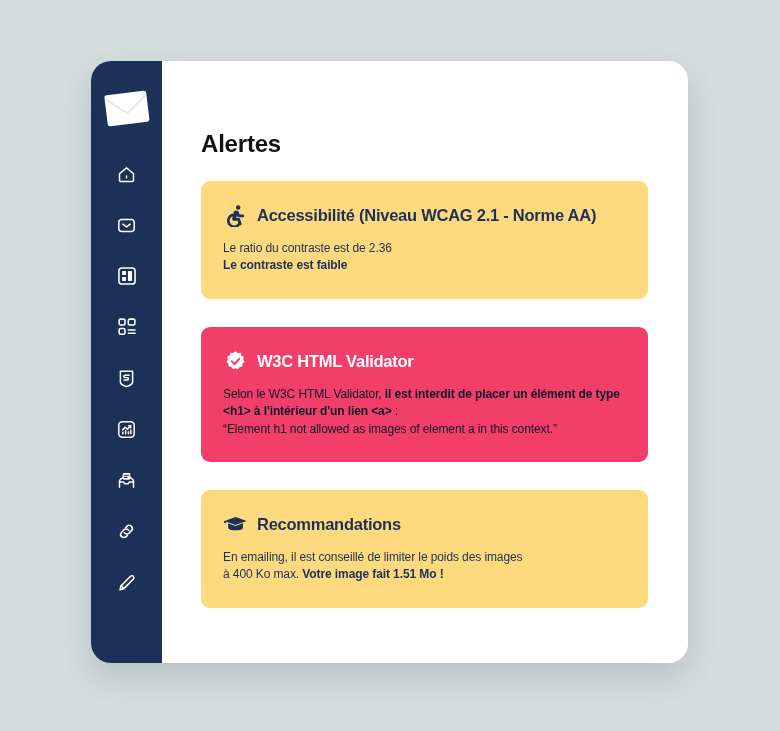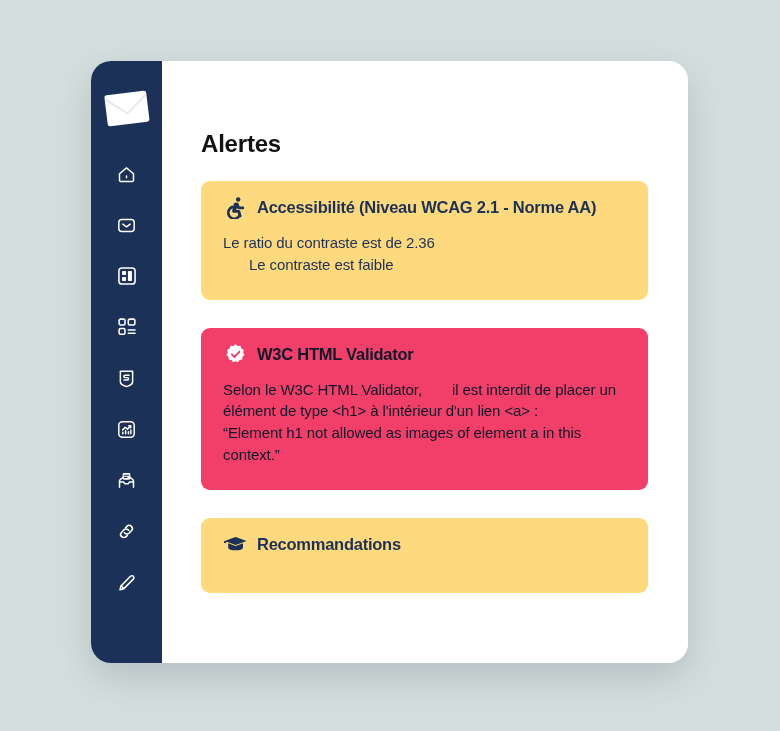--- a/index.html
+++ b/index.html
@@ -86,21 +86,21 @@
     letter-spacing: -0.2px;
     margin-bottom: 23px;
     margin-top: 36px;
   }
 
   
   .cards { display: flex; flex-direction: column; gap: 28px; }
 
   .card {
     border-radius: 9px;
-    padding: 14px 24px 24px 22px;
+    padding: 22px 24px 24px 22px;
   }
   .card.yellow { background: #ffd97d; }
   .card.pink   { background: #f23f6a; }
 
   .card-head {
     display: flex;
     align-items: center;
     gap: 9px;
     margin-bottom: 12px;
   }
@@ -114,31 +114,31 @@
     flex: 0 0 auto;
   }
   .card-icon svg { display: block; }
 
   .card-title {
     font-size: 16.5px;
     font-weight: 700;
     letter-spacing: -0.25px;
   }
   .yellow .card-title { color: #1b3158; }
-  .pink   .card-title { color: #0f172a; }
+  .pink   .card-title { color: #ffffff; }
 
   .card-body {
-    font-size: 15px;
+    font-size: 12px;
     line-height: 1.45;
     letter-spacing: -0.1px;
   }
   .yellow .card-body { color: #1b3158; }
   .pink   .card-body { color: #0f172a; }
 
-  .card-body b { font-weight: 400; margin-left: 26px; }
+  .card-body b { font-weight: 700; }
   .card-body .line { display: block; }
 </style>
 </head>
 <body>
 
 <div id="app">
 
   <div class="window">
 
     <nav class="sidebar">
@@ -290,18 +290,22 @@
           <div class="card-head">
             <span class="card-icon">
               <svg width="25" height="25" viewBox="0 0 26 24" fill="#1b3158">
                 <path d="M13.1 4.2 L24.6 8.3 L13.1 12.4 L1.6 8.3 Z"></path>
                 <path d="M5.4 10.7 v4.3 c0 1.9 3.45 3.1 7.7 3.1 s7.7 -1.2 7.7 -3.1 v-4.3 l-7.7 2.75 Z"></path>
                 <path d="M1.55 8.35 a1.1 1.1 0 0 0 -0.3 1.8 c0.7 0.65 1.65 0.55 2.1 -0.15 a1.25 1.25 0 0 0 -0.35 -1.75 Z"></path>
               </svg>
             </span>
             <span class="card-title">Recommandations</span>
           </div>
+          <div class="card-body">
+            <span class="line">En emailing, il est conseillé de limiter le poids des images</span>
+            <span>à 400 Ko max. </span><b>Votre image fait 1.51 Mo !</b>
+          </div>
         </div>
 
       </section>
     </main>
   </div>
 </div>
 
 </body></html>

